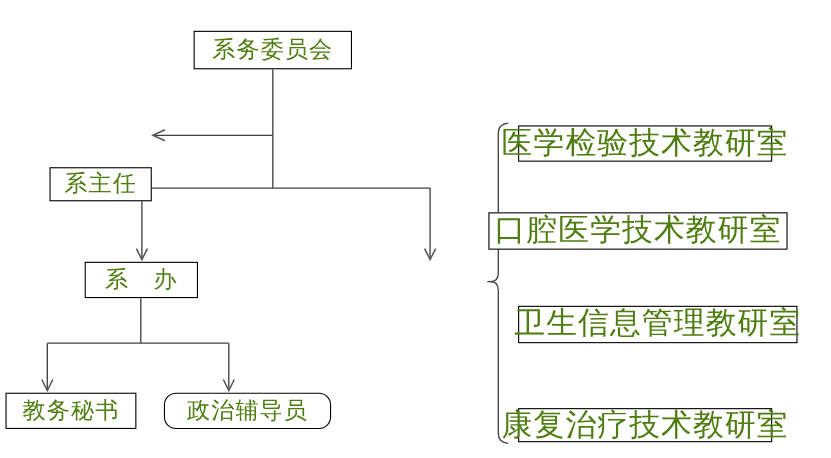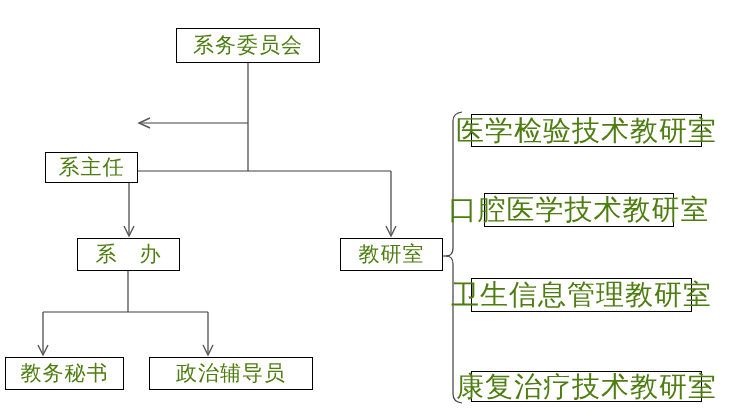--- a/index.html
+++ b/index.html
@@ -41,24 +41,24 @@
   .node.wide .label {
     font-size: 28px;
     letter-spacing: 1px;
   }
   
   .n-committee { left: 176px; top: 28px;  width: 144px; height: 35px; }
   .n-director  { left: 45px;  top: 108px; width: 93px;  height: 31px; margin-top: 44px; }
   .n-office    { left: 77px;  top: 238px; width: 103px; height: 33px; text-align: center; }
   .n-research  { left: 340px; top: 238px; width: 103px; height: 33px; }
   .n-secretary { left: 5px;   top: 357px; width: 119px; height: 33px; }
-  .n-counselor { left: 149px; top: 357px; width: 164px; height: 33px; }
+  .n-counselor { left: 149px; top: 357px; width: 152px; height: 33px; border-radius: 11px; }
   .n-branch1   { left: 471px; top: 114px; width: 231px; height: 33px; }
-  .n-branch2   { left: 484px; top: 193px; width: 190px; height: 34px; }
-  .n-branch3   { left: 471px; top: 278px; width: 221px; height: 34px; }
+  .n-branch2   { left: 444px; top: 193px; width: 272px; height: 34px; }
+  .n-branch3   { left: 471px; top: 278px; width: 254px; height: 34px; }
   .n-branch4   { left: 471px; top: 371px; width: 231px; height: 31px; align-items: flex-end; }
 </style>
 </head>
 <body>
 
 <div class="canvas">
 
   <svg class="connectors" width="755" height="416" viewBox="0 0 755 416">
     <g stroke="#404040" stroke-width="1.2" fill="none">
 
@@ -97,23 +97,20 @@
   </div>
 
   <div class="node n-director">
     <span class="label">系主任</span>
   </div>
 
   <div class="node n-office">
     <span class="label">系　办</span>
   </div>
 
-  <div class="node n-research">
-    <span class="label">教研室</span>
-  </div>
 
   <div class="node n-secretary">
     <span class="label">教务秘书</span>
   </div>
 
   <div class="node n-counselor">
     <span class="label">政治辅导员</span>
   </div>
 
   <div class="node wide n-branch1">

